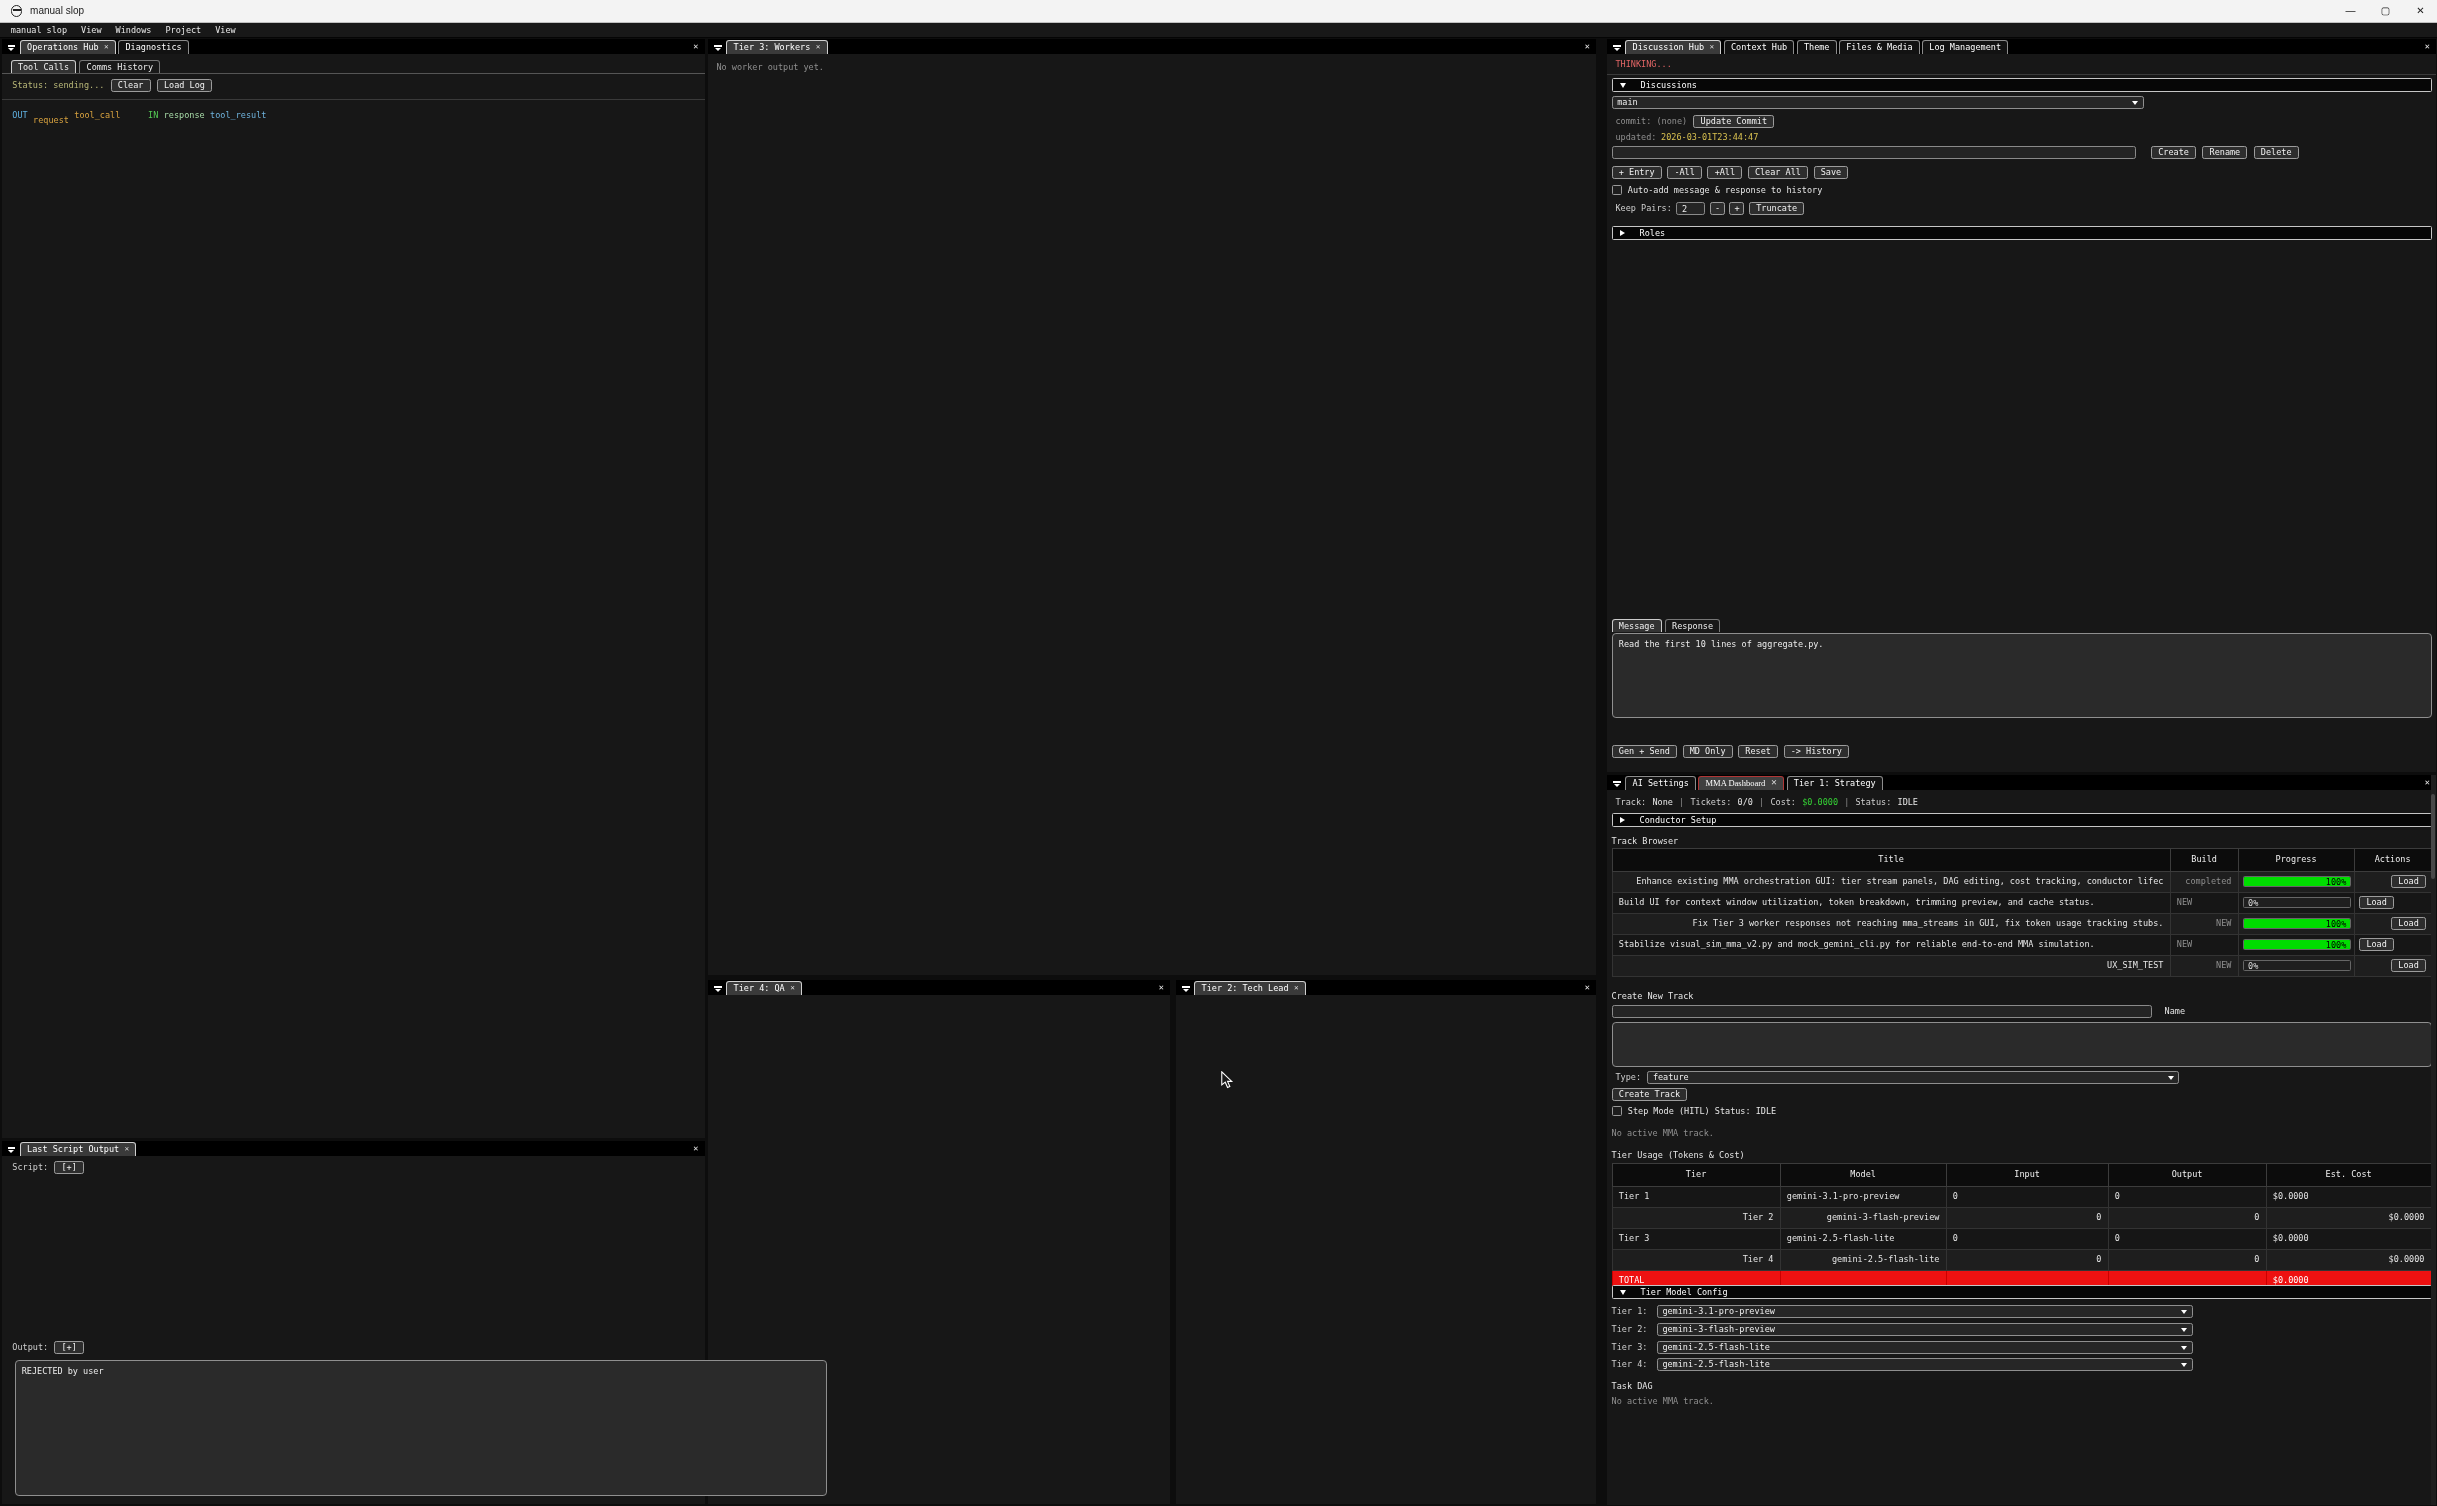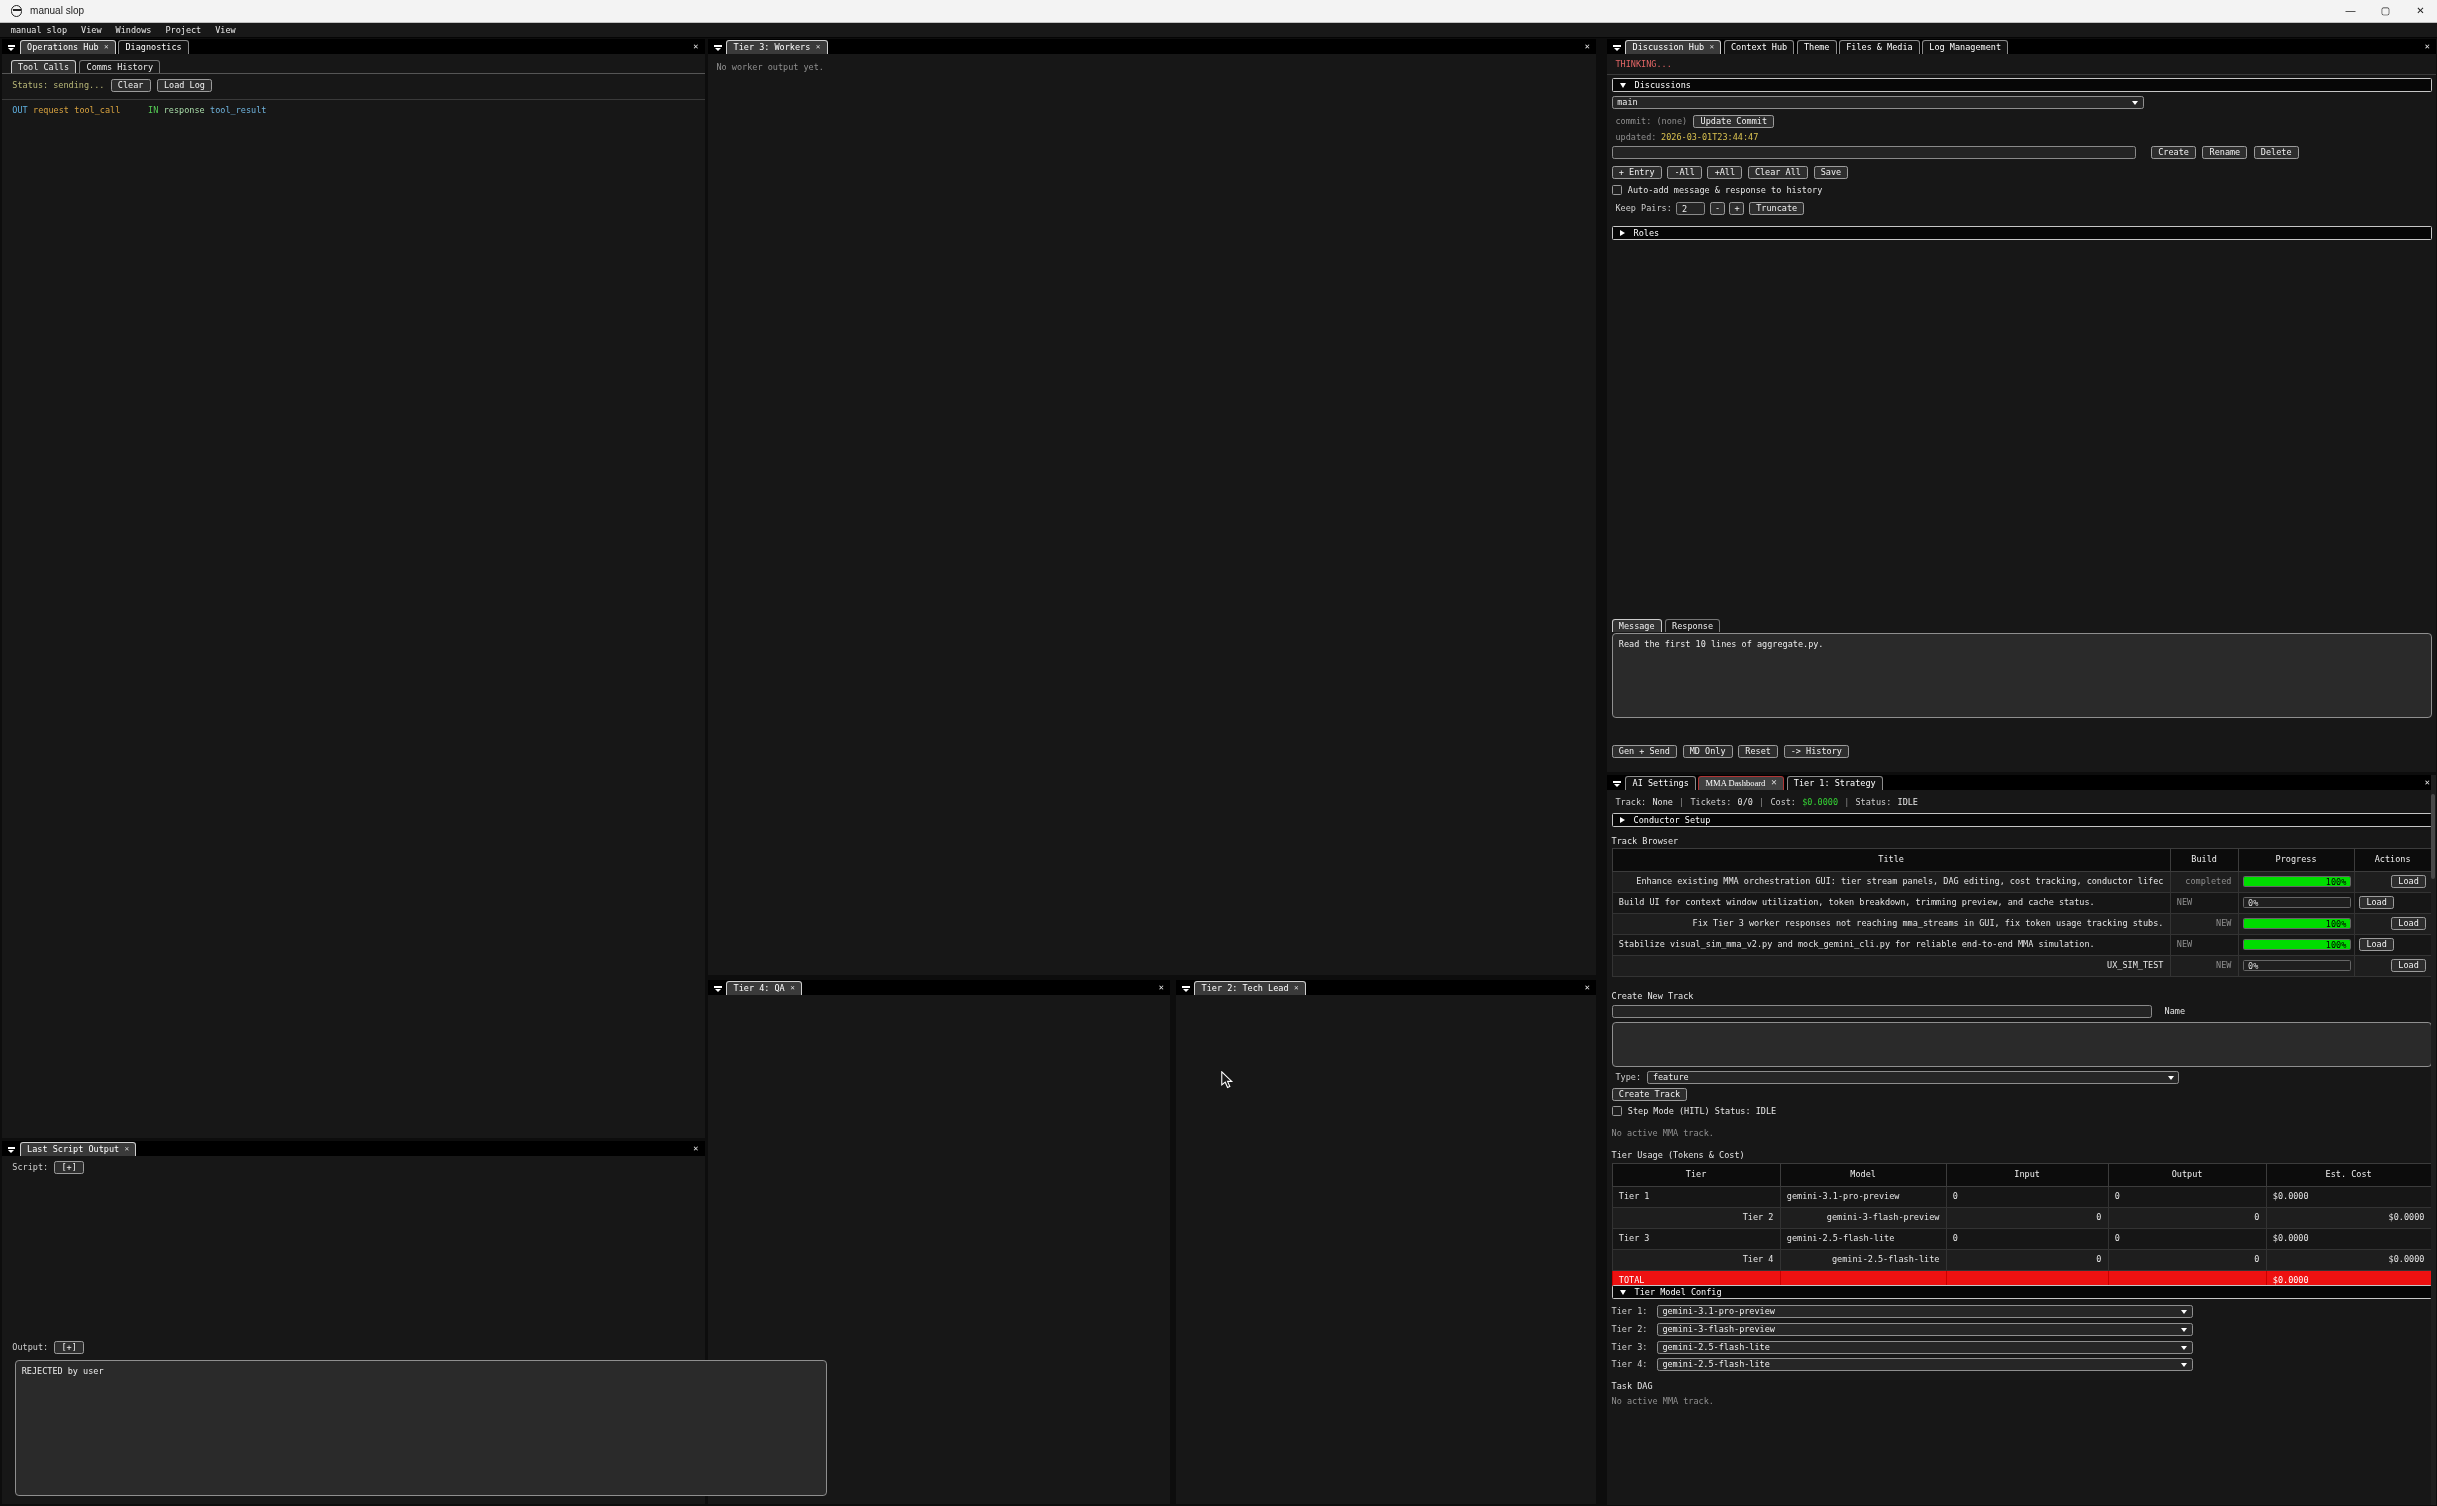--- a/index.html
+++ b/index.html
@@ -40,32 +40,32 @@
 .btn { display:inline-flex; align-items:center; justify-content:center; height:13px; padding:0 6.2px;
   background:#2d2d2d; border:0.8px solid #9c9c9c; border-radius:2.3px; color:#f2f2f2; white-space:nowrap; }
 .inputbox { height:13px; background:#242424; border:0.8px solid #8a8a8a; border-radius:2.3px;
   color:#eee; font:inherit; padding:0 4.6px; }
 textarea.tarea { position:absolute; background:#2a2a2a; border:0.8px solid #8f8f8f; border-radius:3.9px;
   color:#ececec; font:inherit; padding:4.6px 6.2px; resize:none; }
 .selectbox { height:13px; background:#262626; border:0.8px solid #8f8f8f; border-radius:2.3px;
   display:flex; align-items:center; justify-content:space-between; padding:0 4.6px; color:#f0f0f0; }
 .selarrow { width:0; height:0; border-left:3.1px solid transparent; border-right:3.1px solid transparent; border-top:4.6px solid #fff; }
 .sechdr { position:absolute; height:14px; background:#060606; border:0.8px solid #c6c6c6; border-radius:1.5px;
-  display:flex; align-items:center; gap:9px; padding:0 7px; color:#fff; }
+  display:flex; align-items:center; gap:15px; padding:0 7px; color:#fff; }
 .cdown { width:0; height:0; border-left:3.9px solid transparent; border-right:3.9px solid transparent; border-top:5.4px solid #fff; }
 .cright { width:0; height:0; border-top:3.9px solid transparent; border-bottom:3.9px solid transparent; border-left:5.4px solid #fff; }
 .chk { width:10px; height:10px; background:#1d1d1d; border:0.8px solid #999; border-radius:1.5px; flex:0 0 auto; }
 .muted { color:#8f8f8f; }
 .lbl { color:#cfcfcf; }
 .sep { position:absolute; left:0; right:0; height:0.8px; background:#3a3a3a; }
 .subtab { height:13px; display:inline-flex; align-items:center; padding:0 6.2px; margin-right:3.1px;
   border:0.8px solid #777; border-bottom:none; border-radius:3.1px 3.1px 0 0; background:#191919; color:#eee; }
 .subtab.active { background:#333; border-color:#ccc; }
 
-.c-out { color:#5fb0e0; } .c-req { color:#d8a23f; } .c-call { color:#d8a23f; }
+.c-out { color:#5fb0e0; } .c-req { color:#d8a23f;margin-top:10px; } .c-call { color:#d8a23f; }
 .c-in { color:#55cc55; } .c-resp { color:#a8dca8; } .c-res { color:#6fb3dd; }
 .khaki { color:#b9b878; }
 .thinking { position:absolute; color:#e06565; }
 .tstamp { color:#d8c050; }
 .costg { color:#35d435; }
 
 .tbl { border-collapse:collapse; table-layout:fixed; position:absolute; background:#141414; }
 .tbl th { background:#0c0c0c; color:#f0f0f0; text-align:center; font-weight:normal;
   border:0.8px solid #3c3c3c; padding:5.4px 6.2px; white-space:nowrap; }
 .tbl td { border:0.8px solid #333; padding:4.6px 6.2px; overflow:hidden; white-space:nowrap; }

